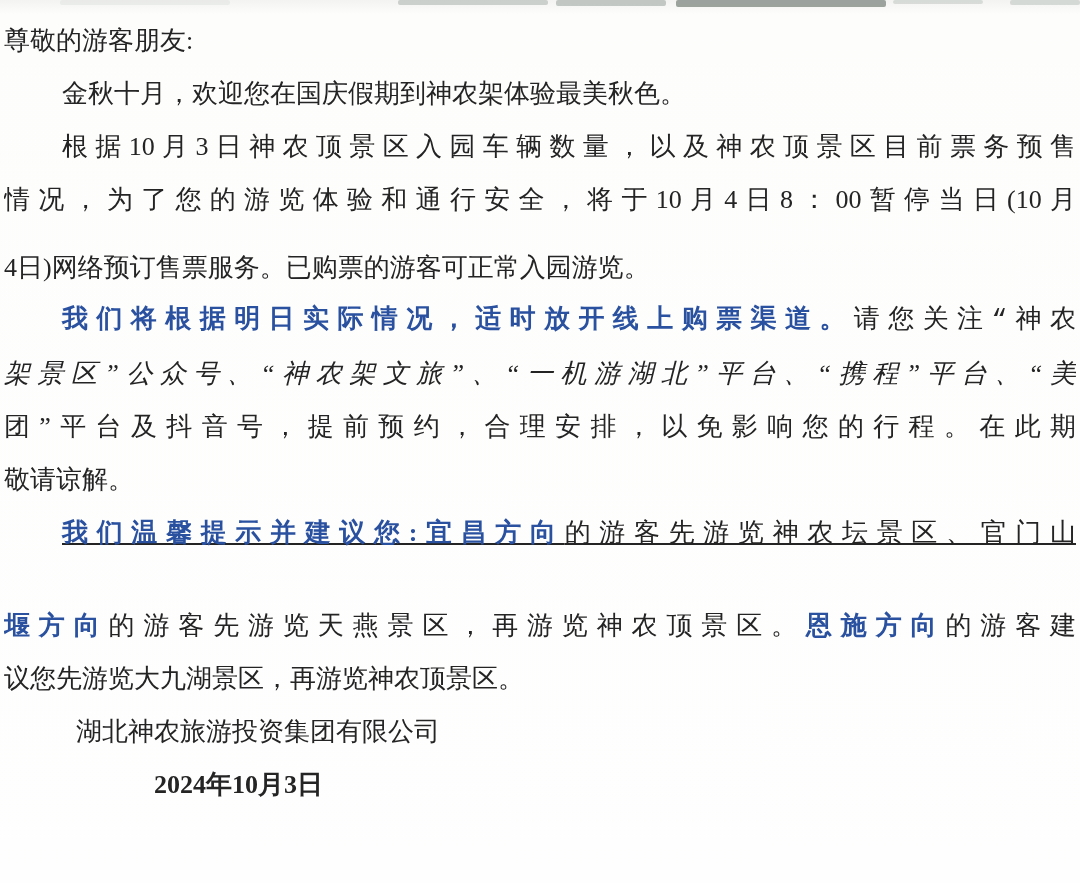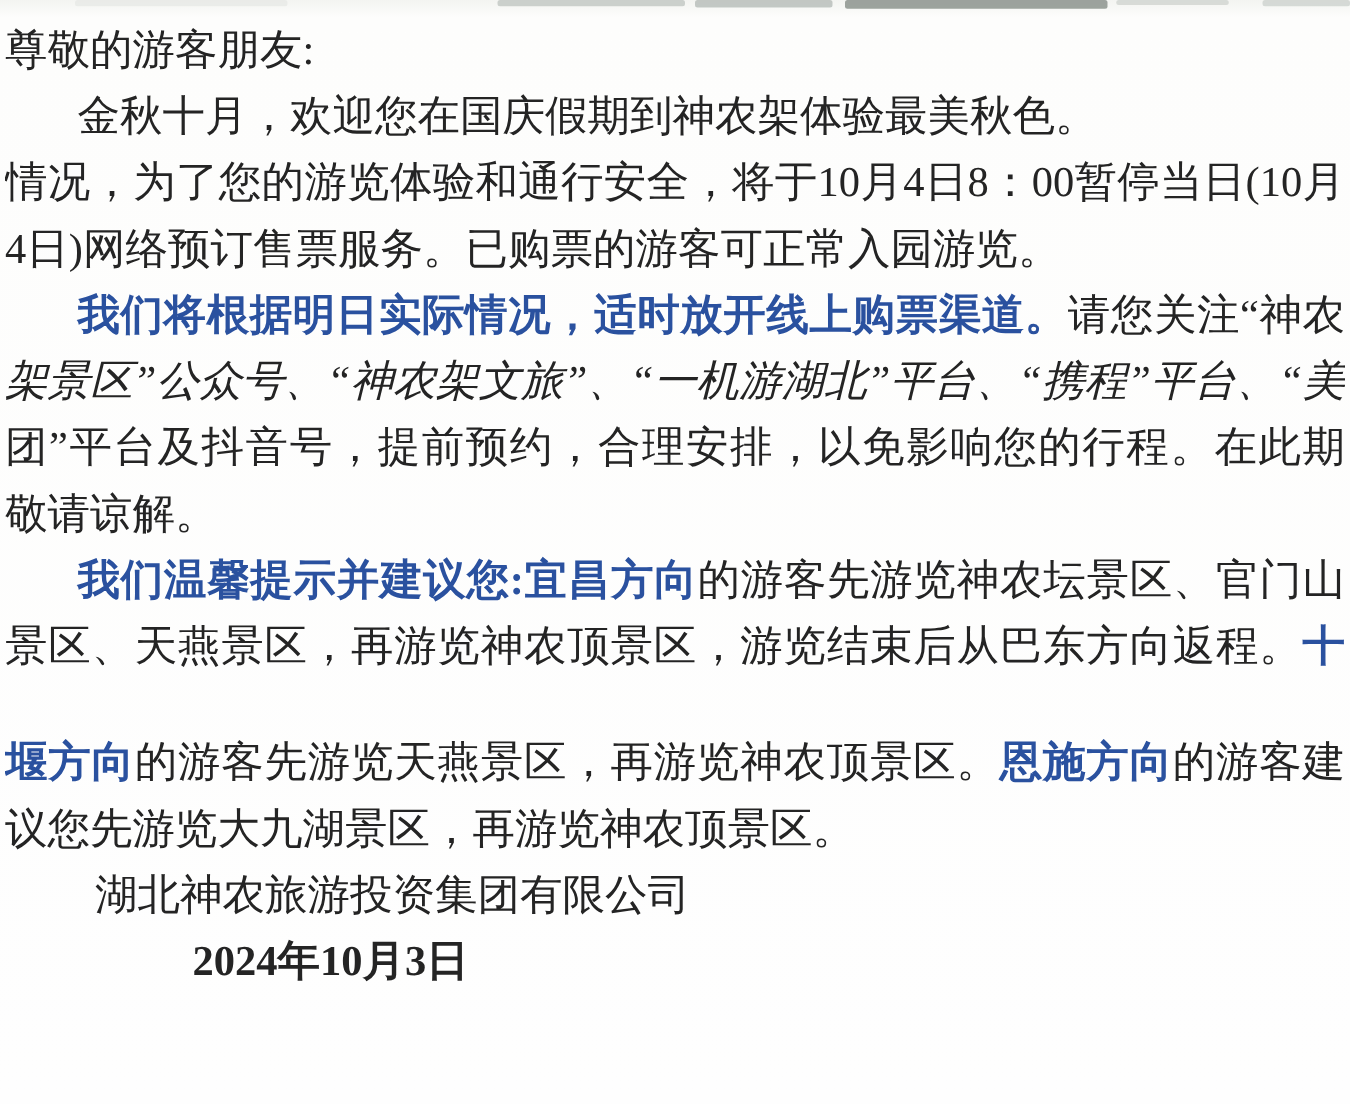--- a/index.html
+++ b/index.html
@@ -28,21 +28,21 @@
   }
   .notice-body {
     position: absolute;
     top: 14px;
     left: 4px;
     right: 4px;
   }
   .line {
     height: 53px;
     line-height: 53px;
-    font-size: 34px;
+    font-size: 26px;
     text-align: justify;
     text-align-last: left;
     text-justify: inter-character;
     overflow: hidden;
     color: var(--text-color, #242424);
   }
   .line.full {
     text-align-last: justify;
   }
   .run.black {
@@ -61,26 +61,26 @@
       <div class="remnant-seg" style="left: 60px; width: 170px; height: 5px; background: rgb(233, 235, 232); opacity: 0.9;"></div>
       <div class="remnant-seg" style="left: 398px; width: 150px; height: 5px; background: rgb(199, 204, 200); opacity: 0.9;"></div>
       <div class="remnant-seg" style="left: 556px; width: 110px; height: 6px; background: rgb(189, 195, 191); opacity: 0.9;"></div>
       <div class="remnant-seg" style="left: 676px; width: 210px; height: 7px; background: rgb(147, 154, 148); opacity: 0.9;"></div>
       <div class="remnant-seg" style="left: 893px; width: 90px; height: 4px; background: rgb(211, 215, 211); opacity: 0.85;"></div>
       <div class="remnant-seg" style="left: 1010px; width: 70px; height: 5px; background: rgb(206, 211, 207); opacity: 0.8;"></div>
     </div>
   <div class="notice-body">
       <div class="line" style="padding-left: 0px;"><span class="run black">尊敬的游客朋友:</span></div>
       <div class="line" style="padding-left: 58px;"><span class="run black">金秋十月，欢迎您在国庆假期到神农架体验最美秋色。</span></div>
+      <div class="line full" style="padding-left: 58px;"><span class="run black">根据10月3日神农顶景区入园车辆数量，以及神农顶景区目前票务预售</span></div>
       <div class="line full" style="padding-left: 0px;"><span class="run black">情况，为了您的游览体验和通行安全，将于10月4日8：00暂停当日(10月</span></div>
-      <div class="line" style="padding-left: 0px;"><span class="run black">4日)网络预订售票服务。已购票的游客可正常入园游览。</span></div>
-      <div class="line full" style="padding-left: 58px;"><span class="run blue">我们将根据明日实际情况，适时放开线上购票渠道。</span><span class="run black">请您关注“神农</span></div>
+      <div class="line" style="padding-left: 0px; margin-top: 15px;"><span class="run black">4日)网络预订售票服务。已购票的游客可正常入园游览。</span></div>
+      <div class="line full" style="padding-left: 58px; font-family: Liberation Mono, monospace;"><span class="run blue">我们将根据明日实际情况，适时放开线上购票渠道。</span><span class="run black">请您关注“神农</span></div>
       <div class="line full" style="padding-left: 0px; font-style: italic;"><span class="run black">架景区”公众号、“神农架文旅”、“一机游湖北”平台、“携程”平台、“美</span></div>
       <div class="line full" style="padding-left: 0px;"><span class="run black">团”平台及抖音号，提前预约，合理安排，以免影响您的行程。在此期</span></div>
       <div class="line" style="padding-left: 0px;"><span class="run black">敬请谅解。</span></div>
-      <div class="line full" style="padding-left: 58px;"><span class="run blue">我们温馨提示并建议您:宜昌方向</span><span class="run black">的游客先游览神农坛景区、官门山</span></div>
-      <div class="line full" style="padding-left: 0px;"><span class="run black">景区、天燕景区，再游览神农顶景区，游览结束后从巴东方向返程。</span><span class="run blue">十</span></div>
+      <div class="line full" style="padding-left: 58px; text-decoration: underline;"><span class="run blue">我们温馨提示并建议您:宜昌方向</span><span class="run black">的游客先游览神农坛景区、官门山</span></div>
       <div class="line full" style="padding-left: 0px; margin-top: 40px;"><span class="run blue">堰方向</span><span class="run black">的游客先游览天燕景区，再游览神农顶景区。</span><span class="run blue">恩施方向</span><span class="run black">的游客建</span></div>
       <div class="line" style="padding-left: 0px;"><span class="run black">议您先游览大九湖景区，再游览神农顶景区。</span></div>
       <div class="line" style="padding-left: 72px;"><span class="run black">湖北神农旅游投资集团有限公司</span></div>
       <div class="line" style="padding-left: 150px; font-weight: bold;"><span class="run black">2024年10月3日</span></div>
     </div>
 </div>
 
 </body></html>

